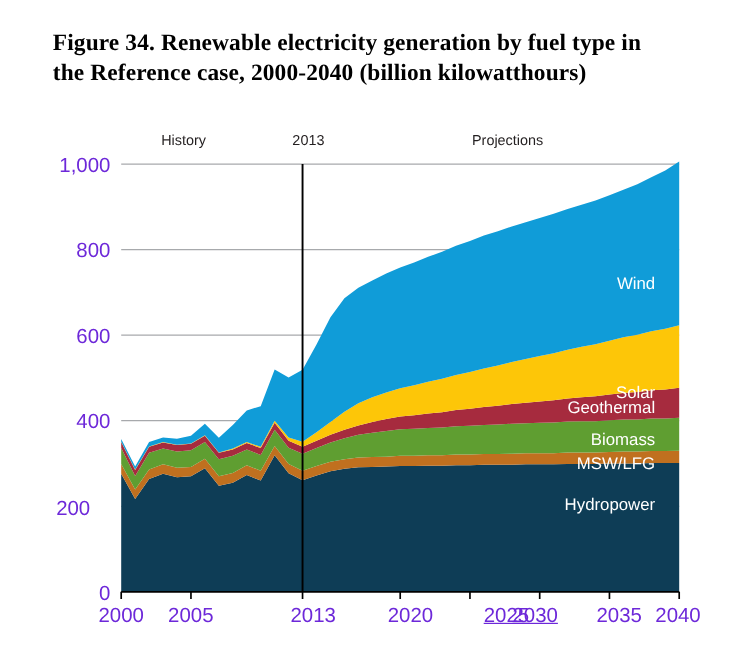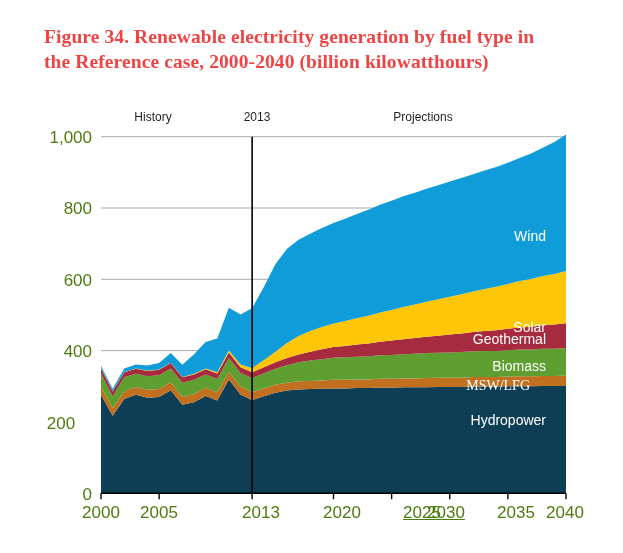--- a/index.html
+++ b/index.html
@@ -17,37 +17,37 @@
 
   #figure-title {
     position: absolute;
     left: 44px;
     top: 24px;
     width: 510px;
     font-family: "Liberation Serif", serif;
     font-weight: bold;
     font-size: 19.5px;
     line-height: 25px;
-    color: #ef4444;
+    color: #000000;
     letter-spacing: 0.1px;
   }
 
   #chart-area {
     position: absolute;
     left: 0;
     top: 0;
     width: 623px;
     height: 553px;
   }
 
   .axis-label {
     position: absolute;
     font-family: "Liberation Sans", sans-serif;
     font-size: 17px;
-    color: #4d7c0f;
+    color: #6d28d9;
     white-space: nowrap;
   }
   .y-tick-label {
     text-align: right;
     width: 62px;
   }
   .x-tick-label {
     text-align: center;
     width: 60px;
   }
@@ -124,15 +124,15 @@
       <line x1="391.625" x2="391.625" y1="493.2" y2="499.2" stroke="#000000" stroke-width="1.4"></line>
       <line x1="449.75" x2="449.75" y1="493.2" y2="499.2" stroke="#000000" stroke-width="1.4"></line>
       <line x1="507.875" x2="507.875" y1="493.2" y2="499.2" stroke="#000000" stroke-width="1.4"></line>
       <line x1="566" x2="566" y1="493.2" y2="499.2" stroke="#000000" stroke-width="1.4"></line>
     </svg>
 
   <div class="series-label" style="left:446px; top:228px; width:100px;">Wind</div>
   <div class="series-label" style="left:446px; top:319px; width:100px;">Solar</div>
   <div class="series-label" style="left:406px; top:331px; width:140px;">Geothermal</div>
   <div class="series-label" style="left:426px; top:358px; width:120px;">Biomass</div>
-  <div class="series-label" style="left:400px; top:378px; width:130px;font-family:Liberation Serif, serif;">MSW/LFG</div>
+  <div class="series-label" style="left:416px; top:378px; width:130px;">MSW/LFG</div>
   <div class="series-label" style="left:406px; top:412px; width:140px;">Hydropower</div>
 </div>
 
 </body></html>

